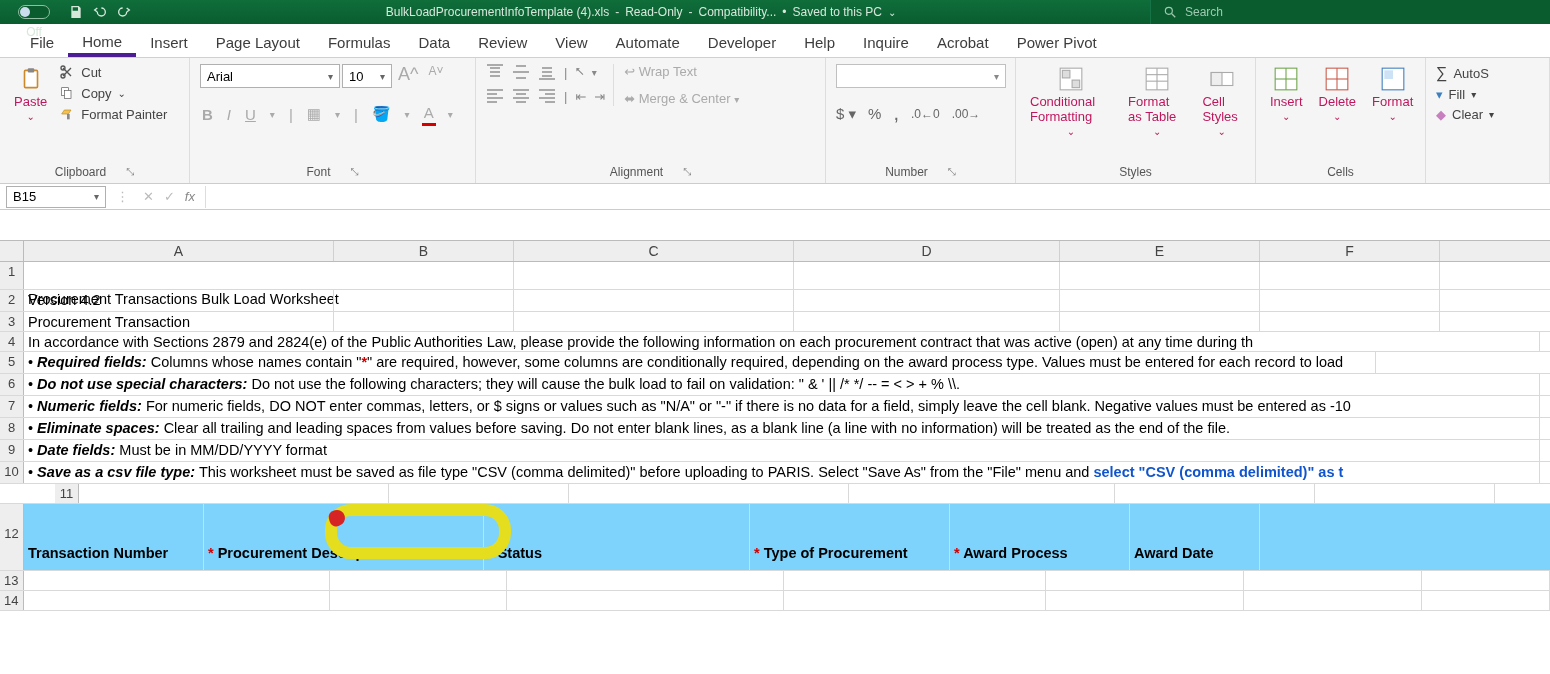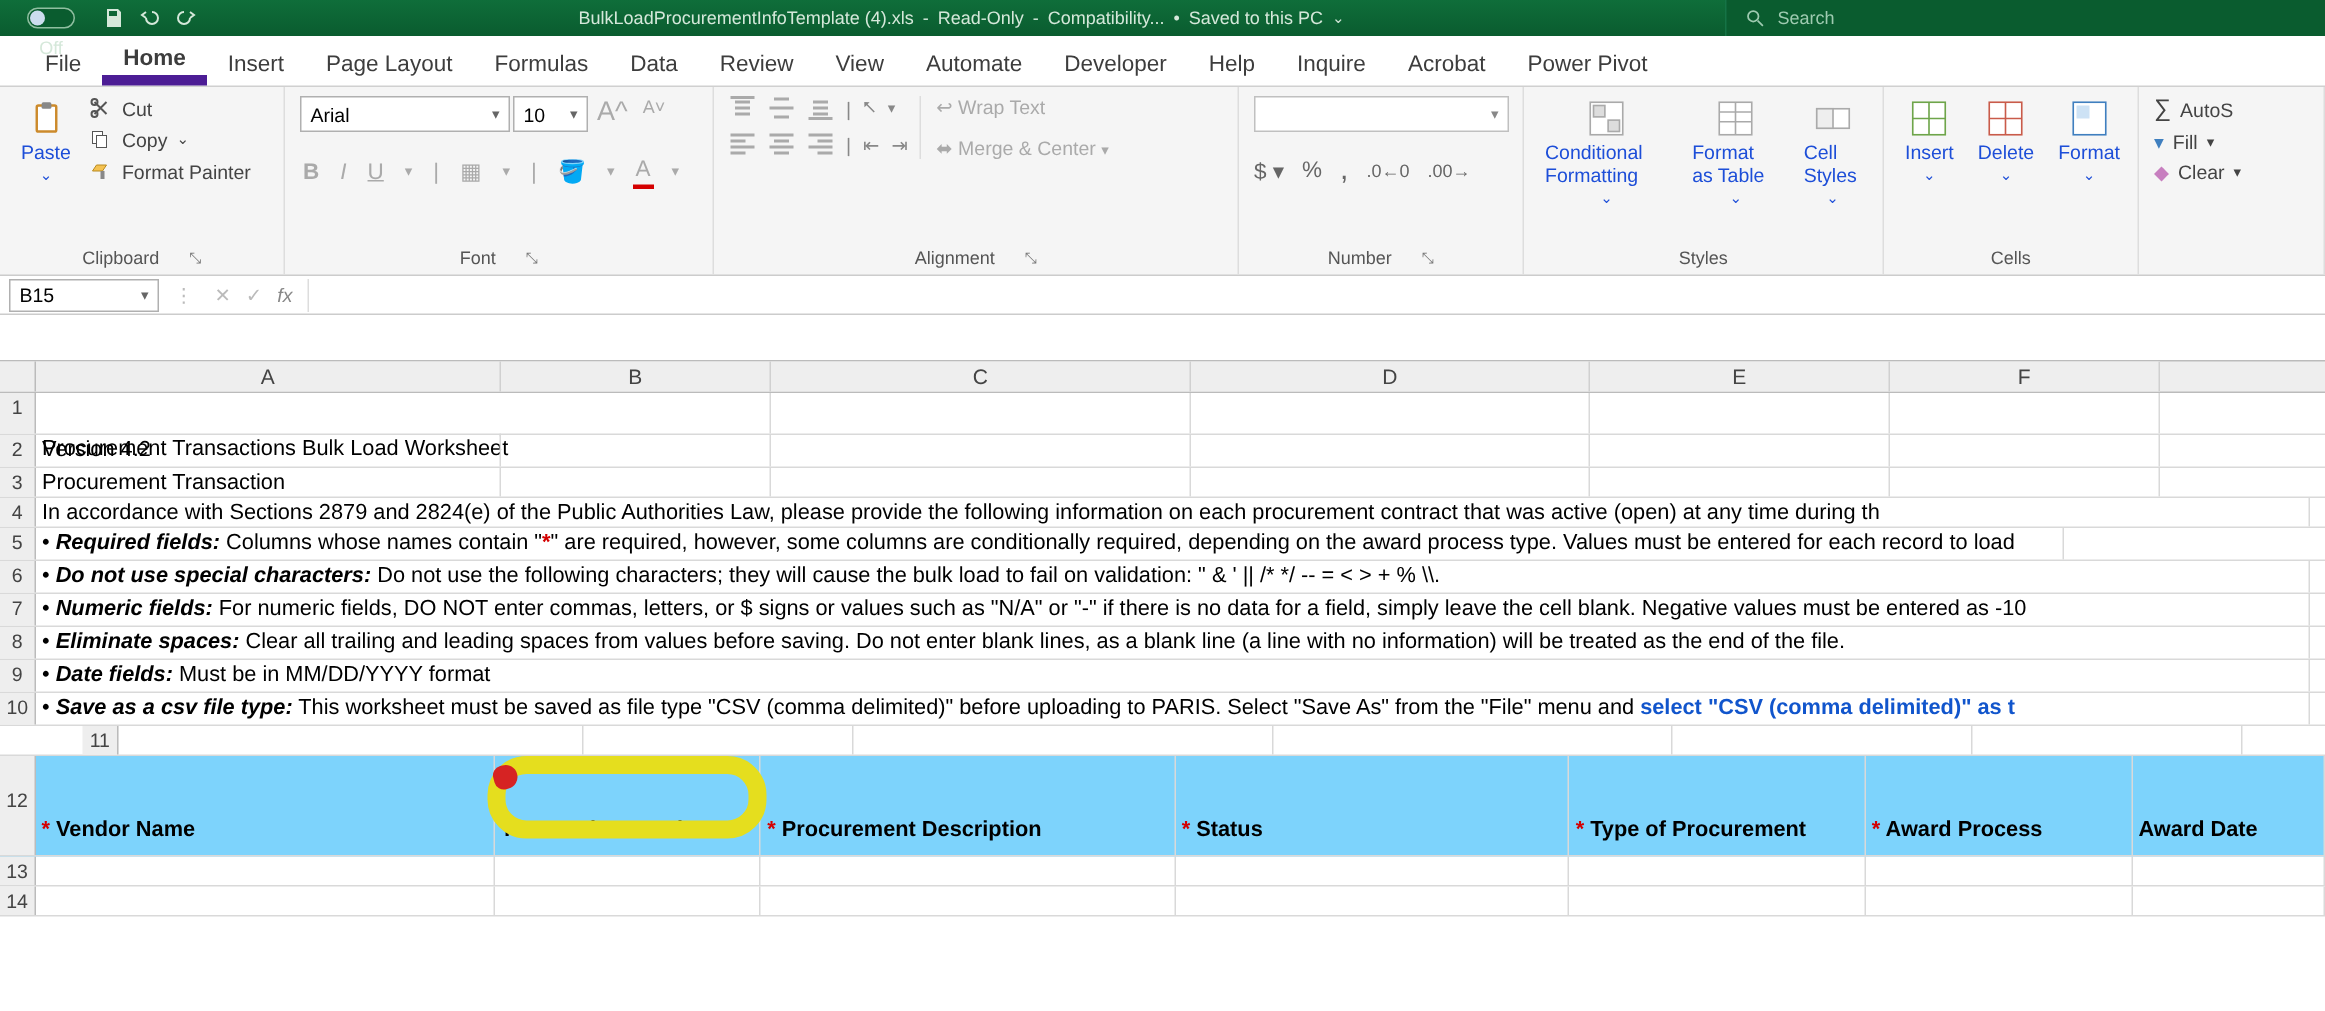--- a/index.html
+++ b/index.html
@@ -11,29 +11,29 @@
   .autosave { display: flex; align-items: center; gap: 6px; flex-direction: column; }
   .autosave-toggle { width: 32px; height: 14px; border: 1px solid #8fbfa0; border-radius: 8px; display: flex; align-items: center; padding: 1px; background: #0a5c2f; }
   .autosave-knob { width: 10px; height: 10px; background: #cde; border-radius: 50%; }
   .qat-icon { width: 16px; height: 16px; fill: #d5e8da; }
   .titlebar .center { flex: 1; text-align: center; display:flex; align-items:center; justify-content:center; gap:6px;}
   .titlebar .search { background: #0a5c2f; border-left: 1px solid #157346; width: 400px; height: 24px; display: flex; align-items: center; gap: 8px; padding: 0 12px; color: #9ecab0; }
   
   
   .tabs { background: #fff; height: 34px; display: flex; align-items: flex-end; gap: 0; padding-left: 16px; border-bottom: 1px solid #d0d0d0; }
   .tab { padding: 6px 14px 6px; color: #3d3d3d; cursor: pointer; font-size: 15px; }
-  .tab.active { font-weight: 700; border-bottom: 7px solid #4c1d95; padding-bottom: 3px; }
+  .tab.active { font-weight: 400; border-bottom: 4px solid #4c1d95; padding-bottom: 3px; }
   
   
   .ribbon { background: #f5f5f5; height: 126px; display: flex; border-bottom: 1px solid #ccc; }
   .ribgroup { border-right: 1px solid #ddd; padding: 6px 10px 2px; display: flex; flex-direction: column; justify-content: space-between; }
   .ribgroup .body { display: flex; align-items: flex-start; gap: 8px; flex:1;}
   .ribgroup .label { text-align: center; font-size: 12px; color: #555; padding: 2px 0; display:flex; justify-content:center; align-items:center; gap:20px;}
   .riblabel-arrow { font-size:10px; color:#777; }
-  .bigbtn { display: flex; flex-direction: column; align-items: center; gap: 2px; color: #1d4ed8; font-size: 13px; padding: 2px 4px; }
+  .bigbtn { display: flex; flex-direction: column; align-items: center; gap: 2px; color: #be185d; font-size: 13px; padding: 2px 4px; }
   .bigbtn svg { width: 26px; height: 26px; }
   .smallrow { display: flex; flex-direction: column; gap: 5px; justify-content:center; }
   .smallrow .srow { display: flex; align-items: center; gap: 6px; color: #444; font-size: 13px; }
   .smallrow svg { width: 16px; height: 16px; }
   .fontrow1 { display:flex; gap:2px; align-items:flex-start; }
   .fontname { width: 140px; height: 24px; border:1px solid #b0b0b0; background:#fff; padding:2px 6px; font-size:13px; display:flex; align-items:center; justify-content:space-between;}
   .fontsize { width: 50px; height:24px; border:1px solid #b0b0b0; background:#fff; padding:2px 6px; font-size:13px; display:flex; align-items:center; justify-content:space-between;}
   .aabig { font-size:18px; color:#888; padding:0 4px;}
   .aasmall { font-size:12px; color:#888; padding:0 4px;}
   .fontrow2 { display:flex; gap:10px; align-items:center; color:#777; font-size:15px;}
@@ -464,21 +464,20 @@
       <div class="rh">11</div>
       <div class="cell cA"></div>
         <div class="cell cB"></div>
         <div class="cell cC"></div>
         <div class="cell cD"></div>
         <div class="cell cE"></div>
         <div class="cell cF"></div>
     </div>
     <div class="row hdrrow" style="position:relative;">
       <div class="rh" style="line-height:60px;">12</div>
-      <div class="cell cA"><span class="redstar">*</span> <span>Vendor Name</span></div>
       <div class="cell cB"> <span>Transaction Number</span></div>
       <div class="cell cC"><span class="redstar">*</span> <span>Procurement Description</span></div>
       <div class="cell cD"><span class="redstar">*</span> <span>Status</span></div>
       <div class="cell cE"><span class="redstar">*</span> <span>Type of Procurement</span></div>
       <div class="cell cF"><span class="redstar">*</span> <span>Award Process</span></div>
       <div class="cell cG"> <span>Award Date</span></div>
       <div class="highlight"></div>
       <div class="redblob"></div>
     </div>
     <div class="row" style="height:20px;">

